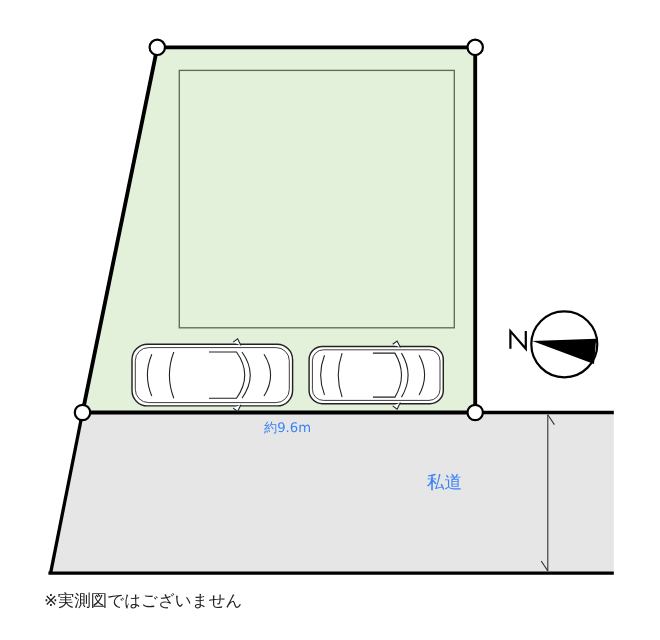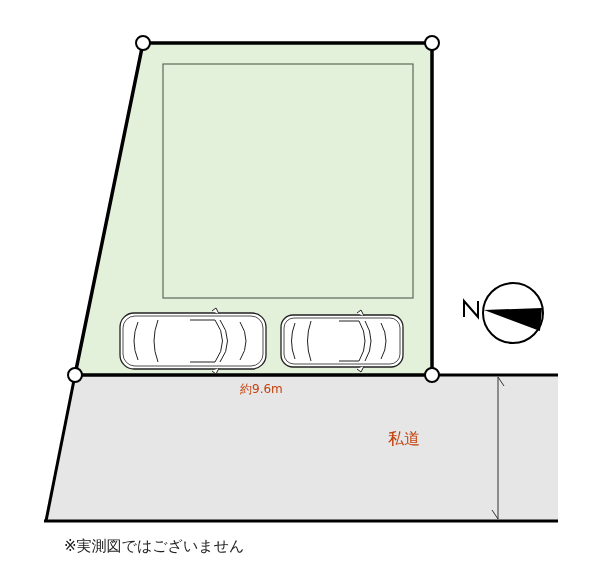--- a/index.html
+++ b/index.html
@@ -1,22 +1,22 @@
 <!DOCTYPE html>
 <html><head>
 <meta charset="utf-8">
 <style>
   html, body { margin: 0; padding: 0; background: #ffffff; }
   body { width: 600px; height: 582px; position: relative; overflow: hidden;
          font-family: "DejaVu Sans", "Liberation Sans", sans-serif; }
   svg.plan { position: absolute; left: 0; top: 0; }
-  .label { position: absolute; color: #c2410c; white-space: nowrap; }
+  .label { position: absolute; color: #3b82f6; white-space: nowrap; }
   .frontage { left: 240px; top: 381px; font-size: 12px; }
   .road { left: 388px; top: 428px; font-size: 16px; text-align: left; line-height: 21px; }
-  .note { left: 64px; top: 537px; font-size: 15px; color: #222; }
+  .note { left: 40px; top: 537px; font-size: 15px; color: #222; }
 </style>
 </head>
 <body>
 
 <svg class="plan" width="600" height="582" viewBox="0 0 600 582">
 
   <polygon points="75,375 558,375 558,521 46,521" fill="#e6e6e6"></polygon>
   <line x1="432" y1="375" x2="558" y2="375" stroke="#000" stroke-width="3"></line>
   <line x1="44" y1="521" x2="558" y2="521" stroke="#000" stroke-width="3"></line>
   <line x1="75" y1="375" x2="46" y2="521" stroke="#000" stroke-width="3"></line>

